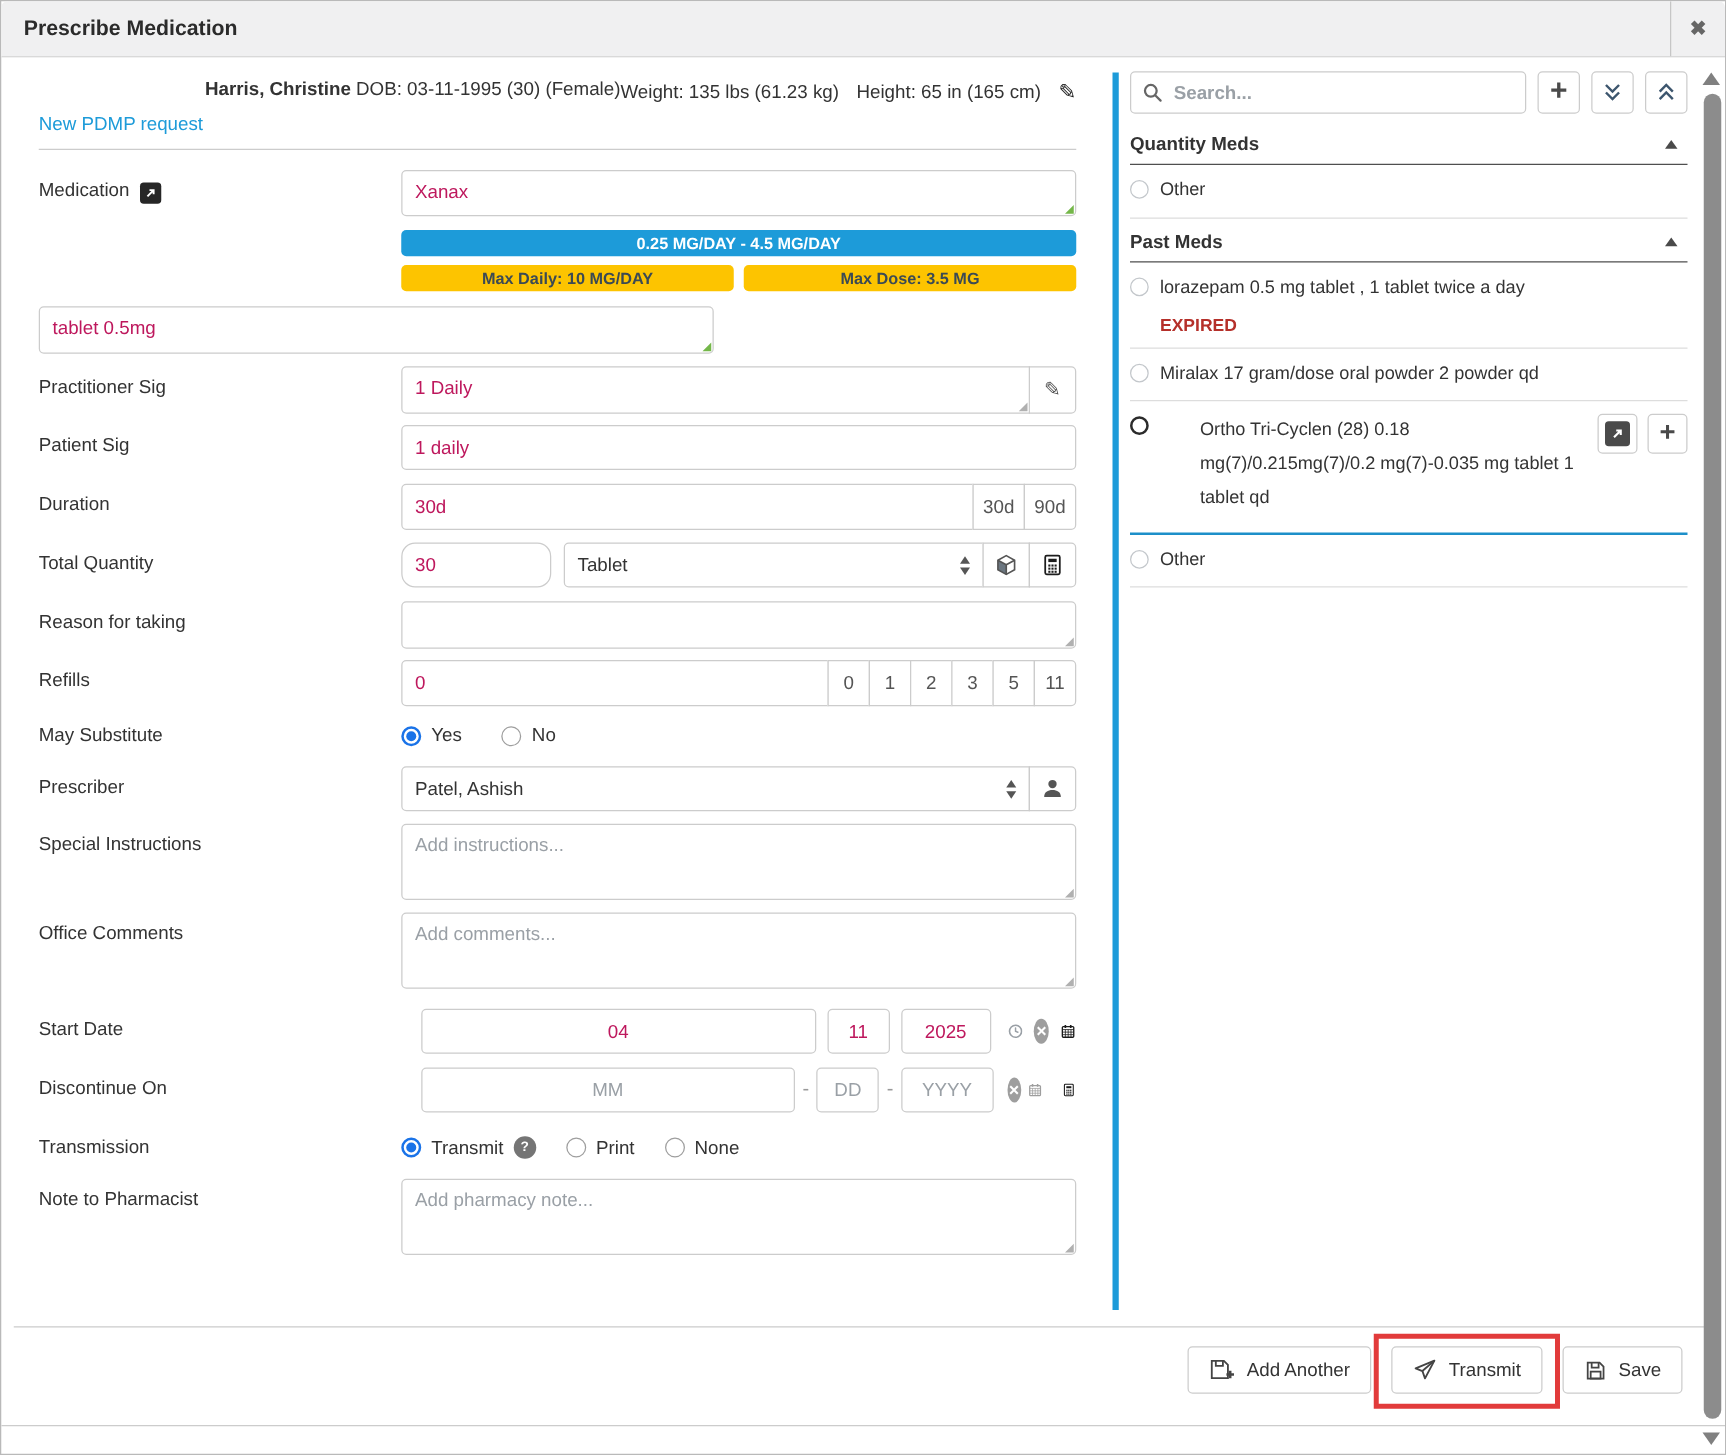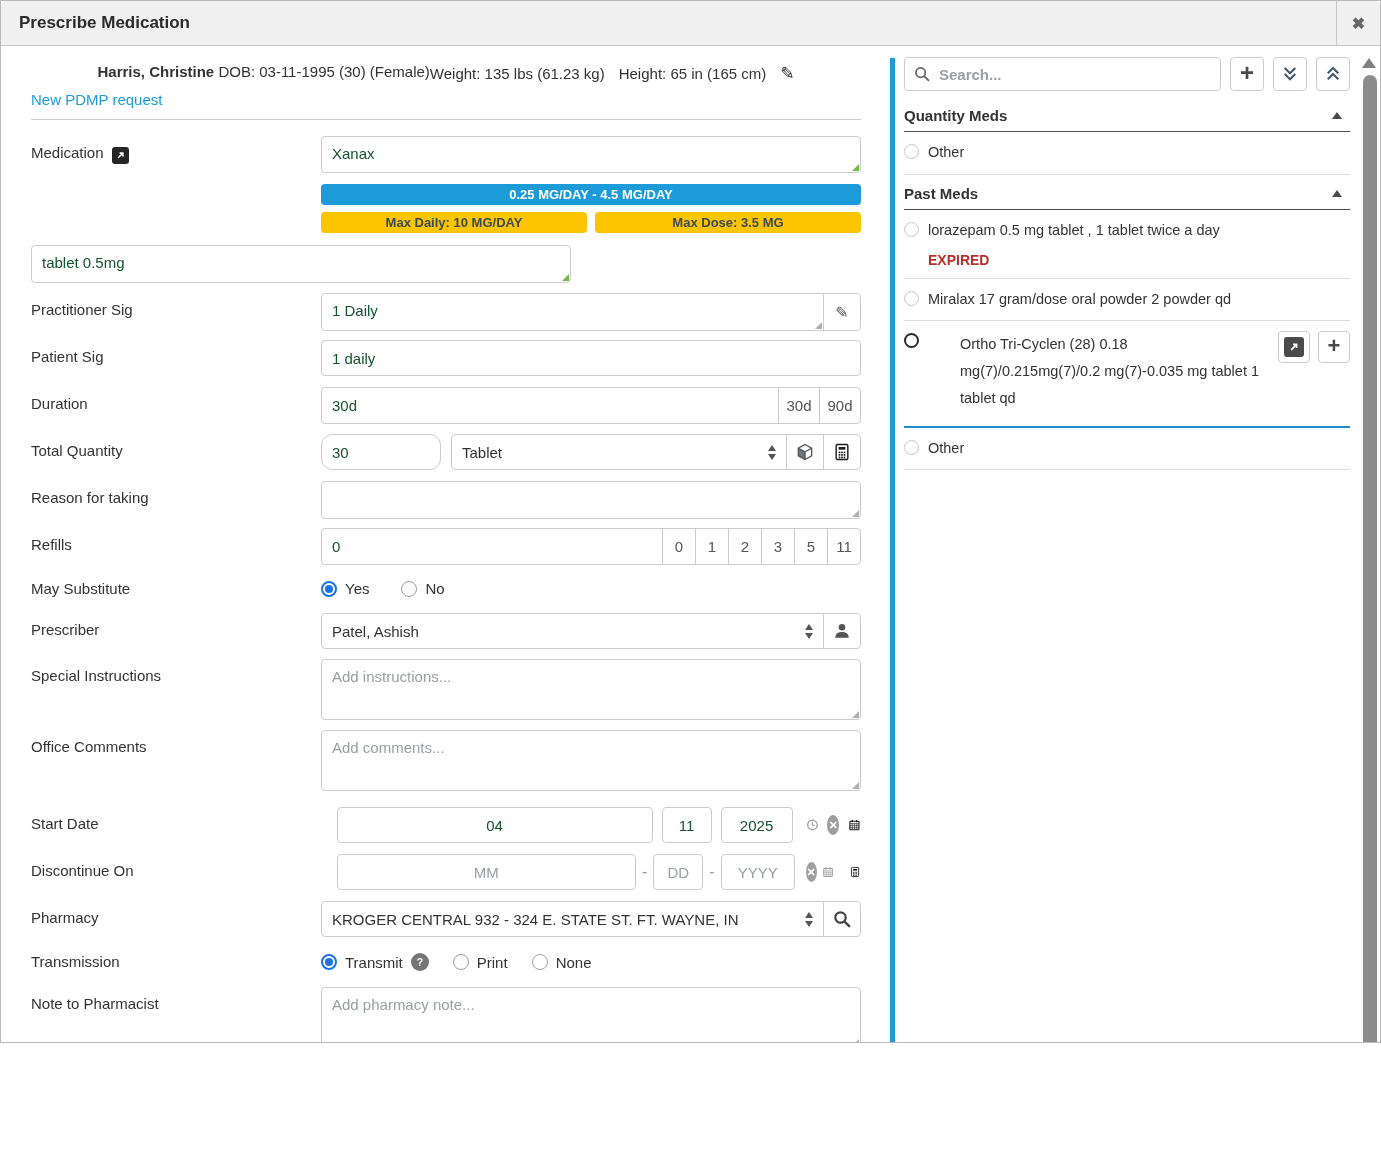--- a/index.html
+++ b/index.html
@@ -1,44 +1,44 @@
 <!DOCTYPE html>
 <html><head>
 <meta charset="utf-8">
 <style>
   * { box-sizing: border-box; }
   html,body { margin:0; padding:0; background:#fff; }
   body { font-family:"Liberation Sans", sans-serif; color:#333; }
-  .page { position:relative; width:1381px; height:1043px; background:#fff; border:1px solid #b9b9b9; overflow:hidden; }
+  .page { position:relative; width:1381px; height:1164px; background:#fff; border:1px solid #b9b9b9; overflow:hidden; }
 
   
   .modal-header { position:absolute; top:0; left:0; right:0; height:45px; background:#f0f0f1;
     border-bottom:1px solid #c6c6c6; display:flex; align-items:center; border-radius:5px 5px 0 0; }
   .modal-title { font-size:17px; font-weight:bold; color:#2b2b2b; padding-left:18px; flex:1; }
   .close-box { width:44px; height:100%; border-left:1px solid #c6c6c6; display:flex; align-items:center;
     justify-content:center; cursor:pointer; }
   .close-x { font-size:16px; font-weight:bold; color:#666; }
 
   
   .left-pane { position:absolute; top:46px; left:0; width:888px; }
   .patient-block { padding:16px 28px 0 30px; font-size:15px; }
-  .patient-row { display:flex; justify-content:center; align-items:flex-start; }
+  .patient-row { display:flex; justify-content:flex-end; align-items:flex-start; }
   .patient-name { font-weight:bold; }
   .pdmp-link { color:#1d9bd9; margin-top:7px; cursor:pointer; font-size:15px; }
   .wh { display:flex; gap:14px; align-items:center; white-space:nowrap; }
   .pencil-black { color:#222; font-size:17px; }
   .patient-divider { border-bottom:1px solid #ccc; margin:11px 28px 0 30px; }
 
   .form-area { padding:16px 28px 0 30px; }
   .frow { display:flex; }
   .flabel { width:290px; padding-top:8px; font-size:15px; color:#333; }
   .ffield { width:540px; position:relative; }
 
   textarea.field, input.field { display:block; width:100%; border:1px solid #ccc; border-radius:4px;
-    padding:7px 10px; font-family:"Liberation Sans",sans-serif; font-size:15px; color:#14532d;
+    padding:7px 10px; font-family:"Liberation Sans",sans-serif; font-size:15px; color:#be185d;
     resize:none; overflow:hidden; background:#fff; outline:none; }
   input.field { height:36px; }
   textarea.field { line-height:1.35; }
   ::placeholder { color:#9aa0a6; opacity:1; }
   .twrap { position:relative; width:100%; }
   .grip { position:absolute; right:2px; bottom:2px; width:0; height:0;
     border-left:7px solid transparent; border-bottom:7px solid #b0b0b0; pointer-events:none; }
   .grip.green { border-bottom-color:#74b749; }
 
   .banner-row { margin-bottom:7px; }
@@ -402,40 +402,20 @@
                 <rect x="11" y="14.5" width="2" height="2"></rect>
                 <rect x="14" y="14.5" width="2" height="2"></rect>
                 <rect x="8" y="17.5" width="2" height="2"></rect>
                 <rect x="11" y="17.5" width="2" height="2"></rect>
                 <rect x="14" y="17.5" width="2" height="2"></rect>
               </g>
             </svg>
         </div>
       </div>
 
-      <div class="frow mb8">
-        <div class="flabel">Pharmacy</div>
-        <div class="ffield">
-          <div class="igroup">
-            <div class="selectbox seg-first" style="flex:1">
-              <span>KROGER CENTRAL 932 - 324 E. STATE ST. FT. WAYNE, IN</span>
-              <span class="caret">
-                  <span class="tri-up"></span>
-                  <span class="tri-down"></span>
-                </span>
-            </div>
-            <div class="seg-btn last">
-              <svg class="icon20" viewBox="0 0 20 20">
-                  <circle cx="8.5" cy="8.5" r="5.2" fill="none" stroke="#444" stroke-width="2.2"></circle>
-                  <line x1="12.6" y1="12.6" x2="17.2" y2="17.2" stroke="#444" stroke-width="2.4" stroke-linecap="round"></line>
-                </svg>
-            </div>
-          </div>
-        </div>
-      </div>
 
       <div class="frow mb16">
         <div class="flabel">Transmission</div>
         <div class="ffield radio-line">
           <span class="radio checked"></span>
           <span>Transmit</span>
           <span class="qmark">
               <span>?</span>
             </span>
           <span class="rgap" style="width:8px"></span>

